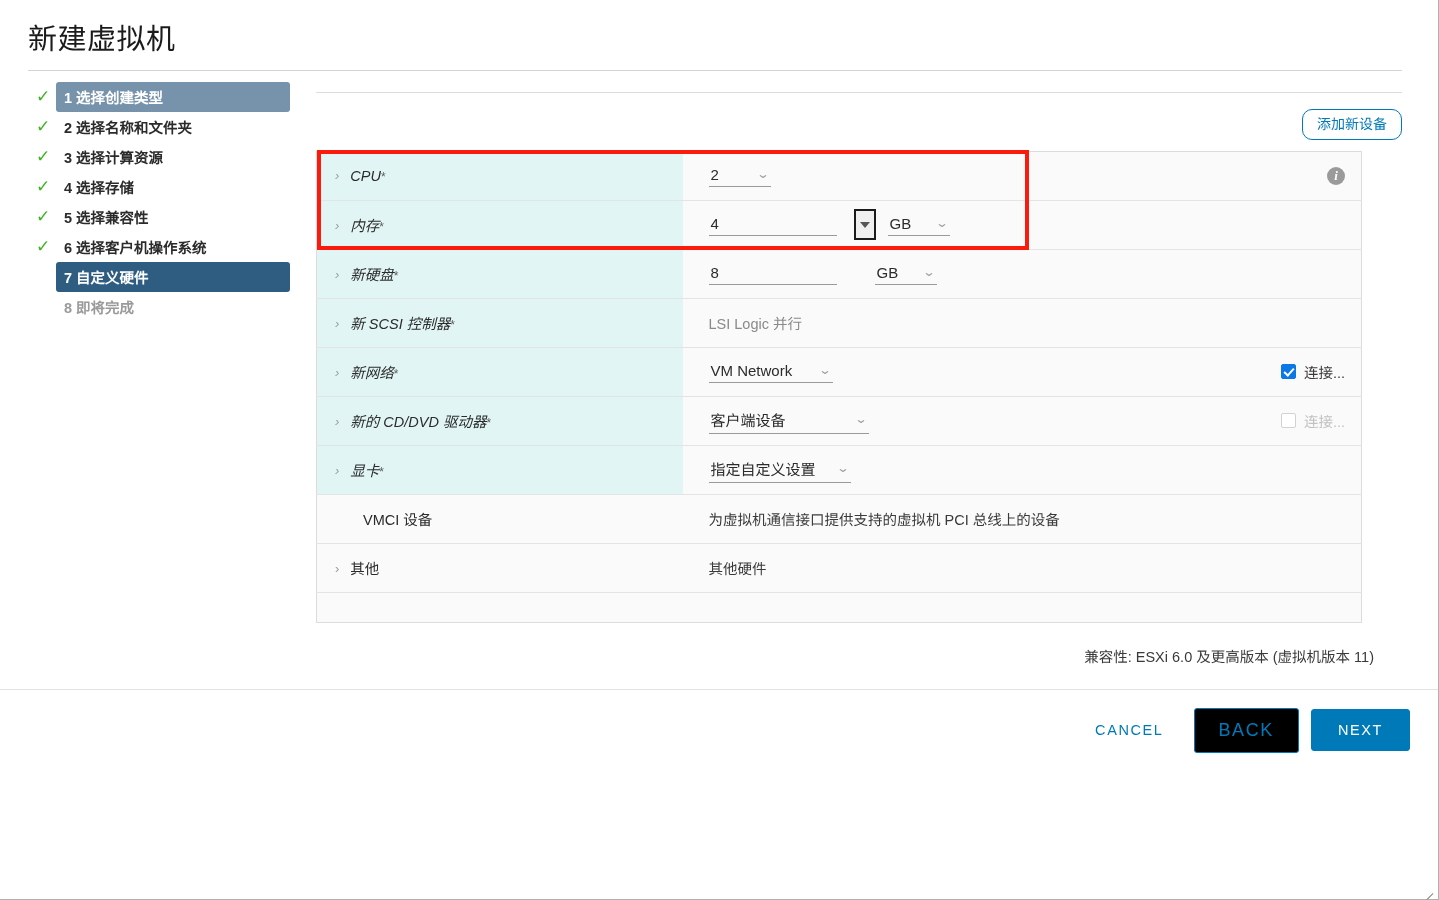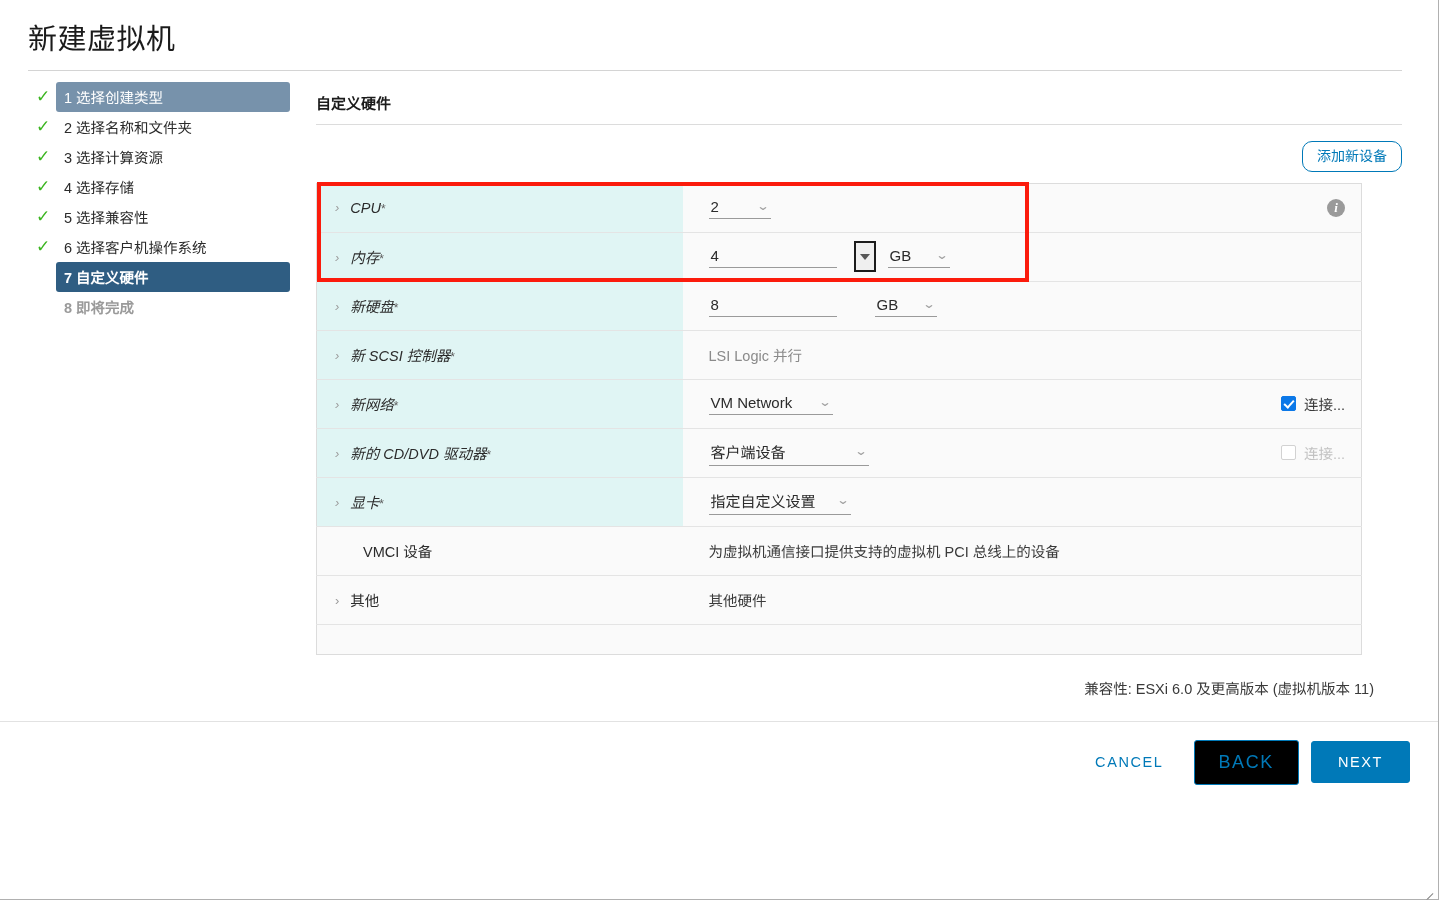--- a/index.html
+++ b/index.html
@@ -61,21 +61,21 @@
   }
   .step .pill {
     margin-left: 22px;
     padding: 4px 10px 5px 8px;
     font-size: 14.5px;
     color: #2b2b2b;
     border-radius: 3px;
     white-space: nowrap;
     font-weight: 600;
   }
-  .step.done .pill { color: #2b2b2b; font-weight: 400; }
+  .step.done .pill { color: #2b2b2b; font-weight: 700; }
   .step.current-top .pill {
     background: #7792ab;
     color: #ffffff;
     width: 234px;
   }
   .step.active .pill {
     background: #2f5d82;
     color: #ffffff;
     width: 234px;
   }
@@ -372,21 +372,20 @@
       </div>
       <div class="step active nocheck">
         <span class="pill">7 自定义硬件</span>
       </div>
       <div class="step pending nocheck">
         <span class="pill">8 即将完成</span>
       </div>
     </nav>
 
     <section class="content">
-      <div class="content-head">自定义硬件</div>
       <div class="content-rule"></div>
 
       <div class="tabs-underline"></div>
 
       <div class="addbar">
         <button class="btn-outline">添加新设备</button>
       </div>
 
       <div class="hw-wrap">
         <table class="hw-table">

